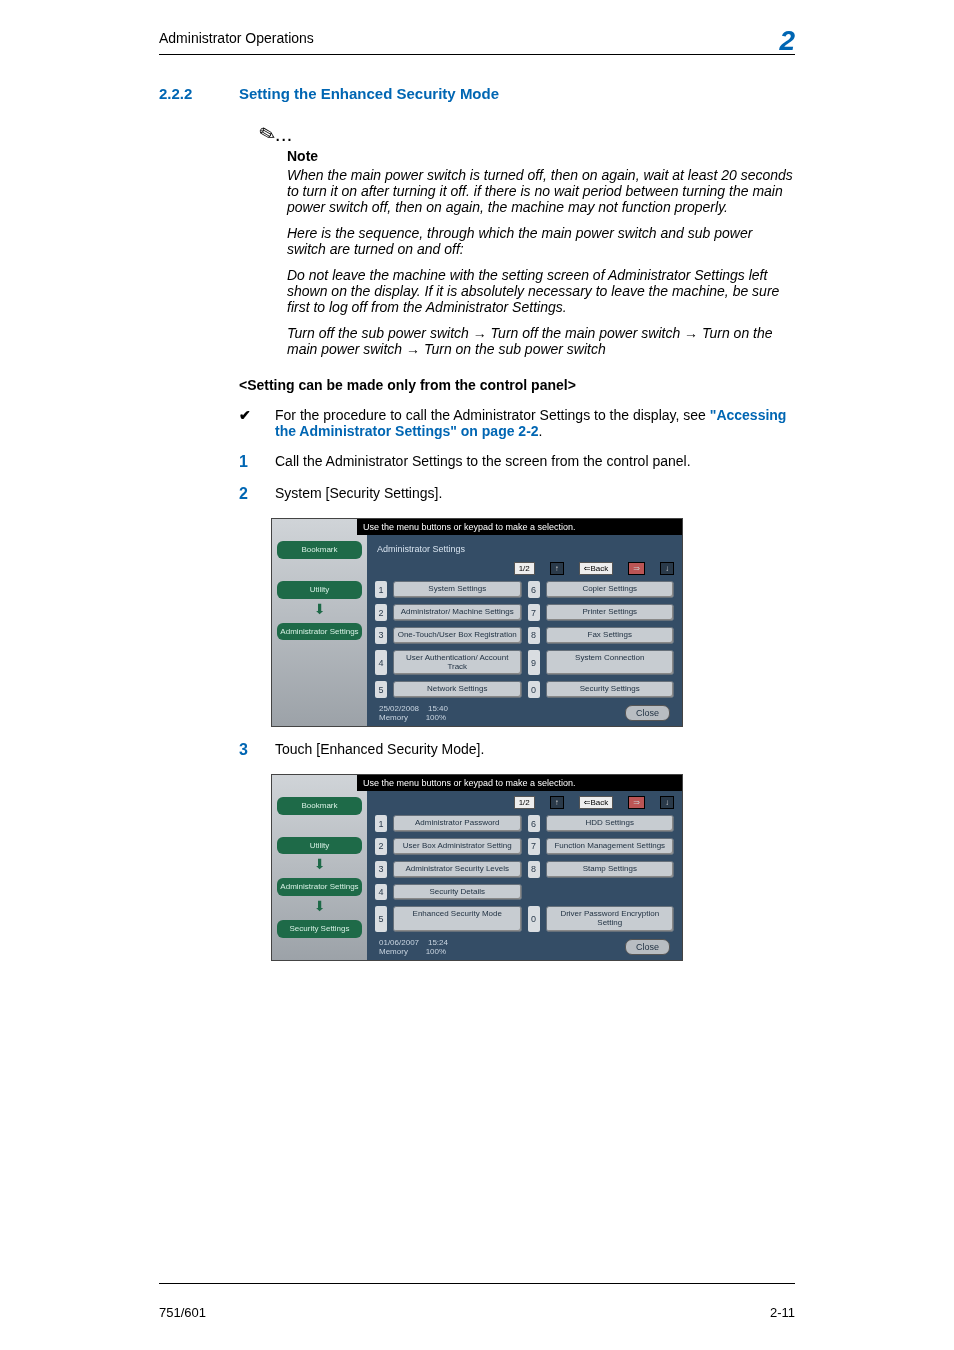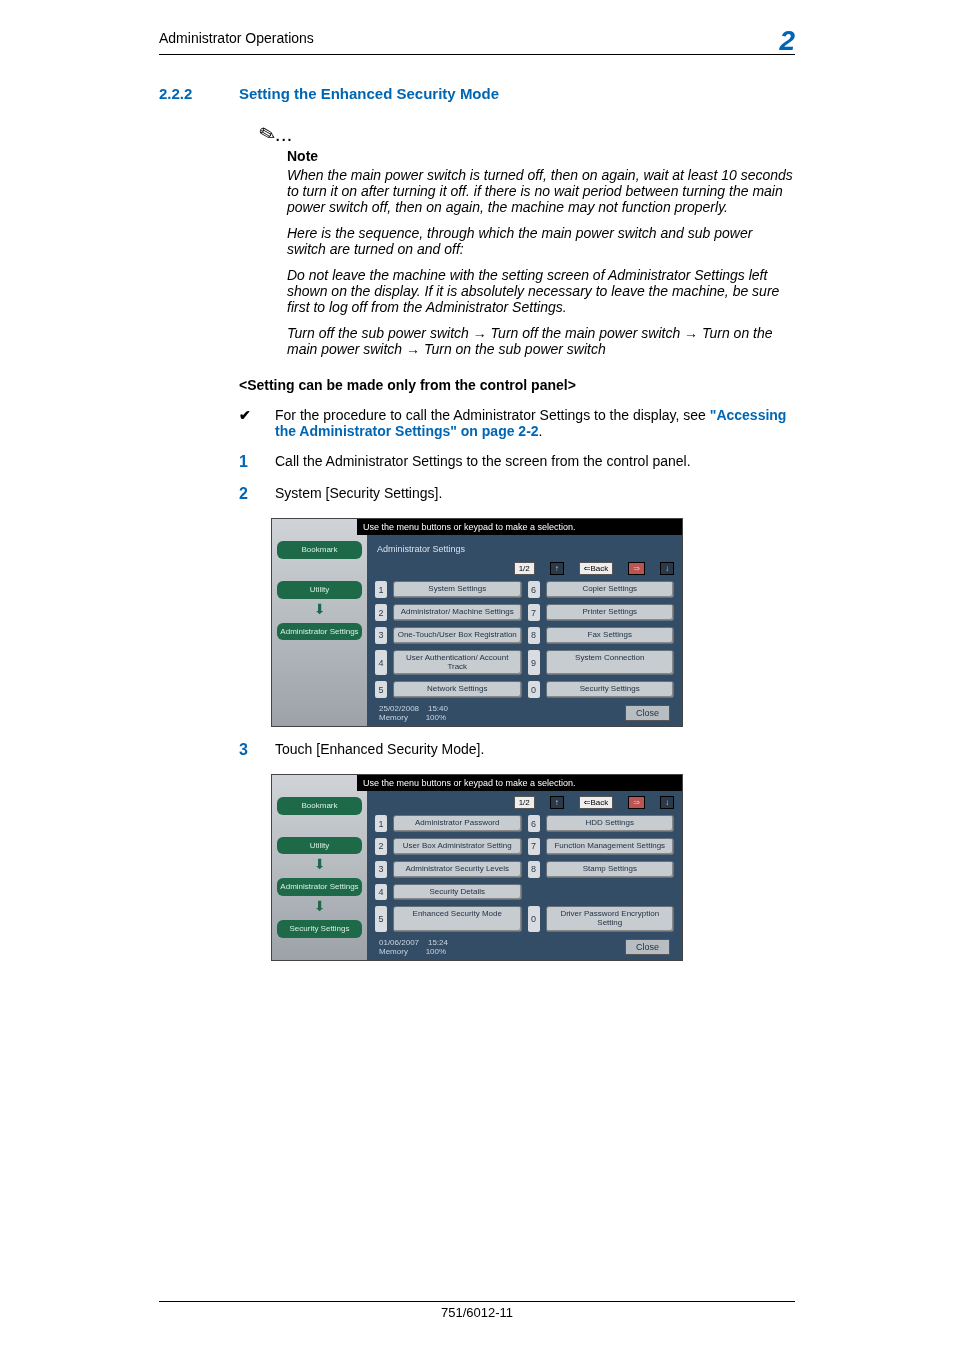--- a/index.html
+++ b/index.html
@@ -166,34 +166,34 @@
     justify-content: space-between;
     align-items: center;
     padding: 6px 4px 2px;
     font-size: 8px;
     color: #c8d4e0;
   }
   .close-btn {
     background: #b8bdc2;
     color: #223344;
     border: 1px solid #555;
-    border-radius: 0;
+    border-radius: 7px;
     padding: 2px 10px;
     font-size: 9px;
   }
   .footer-line {
     position: absolute;
     bottom: 30px;
     left: 60px;
     right: 60px;
     border-top: 1px solid #000;
     display: flex;
-    justify-content: center;
+    justify-content: space-between;
     font-size: 13px;
-    padding-top: 3px;
+    padding-top: 21px;
   }
   .spacer { height:10px; }
 </style>
 </head>
 <body>
 
 <div class="page">
 
   <div class="header-line">
     <span class="header-title">Administrator Operations</span>
@@ -202,21 +202,21 @@
 
   <div class="section-row">
     <span class="section-num">2.2.2</span>
     <span>Setting the Enhanced Security Mode</span>
   </div>
 
   <div class="note-block">
     <span class="pencil-icon">✎</span><span class="dots"></span>
     <div class="note-title">Note</div>
     <div class="note-body">
-      <p>When the main power switch is turned off, then on again, wait at least 10 seconds to turn it on after turning it off. if there is no wait period between turning the main power switch off, then on again, the machine may not function properly.</p>
+      <p>When the main power switch is turned off, then on again, wait at least 20 seconds to turn it on after turning it off. if there is no wait period between turning the main power switch off, then on again, the machine may not function properly.</p>
       <p>Here is the sequence, through which the main power switch and sub power switch are turned on and off:</p>
       <p>Do not leave the machine with the setting screen of Administrator Settings left shown on the display. If it is absolutely necessary to leave the machine, be sure first to log off from the Administrator Settings.</p>
       <p>Turn off the sub power switch → Turn off the main power switch → Turn on the main power switch → Turn on the sub power switch</p>
     </div>
   </div>
 
   <div class="subhead">&lt;Setting can be made only from the control panel&gt;</div>
 
   <div class="steps">
     <div class="step">

